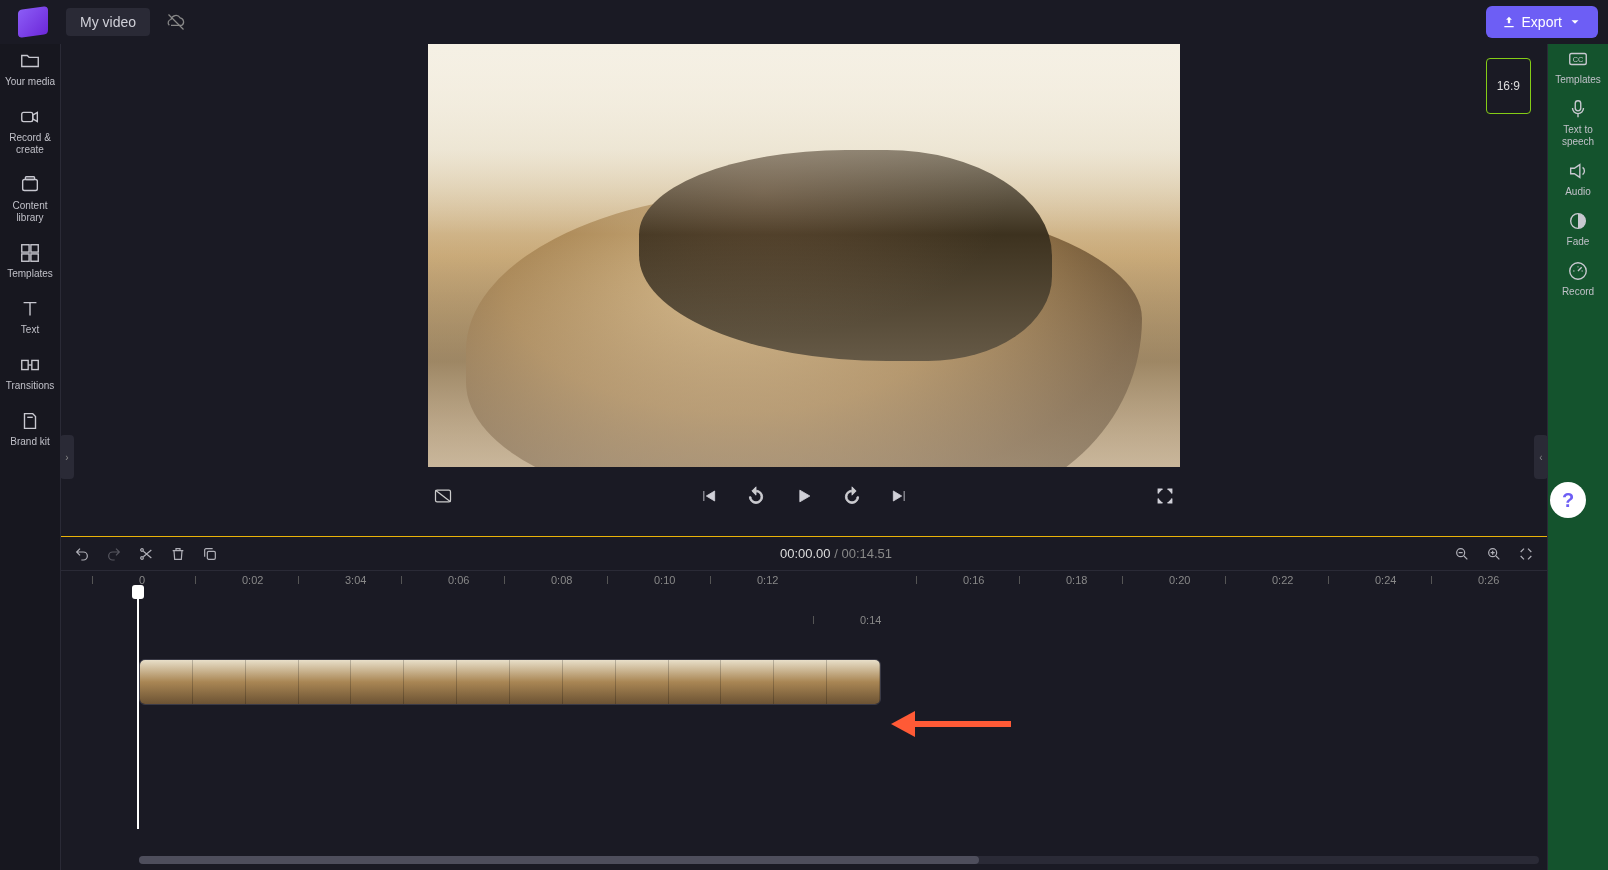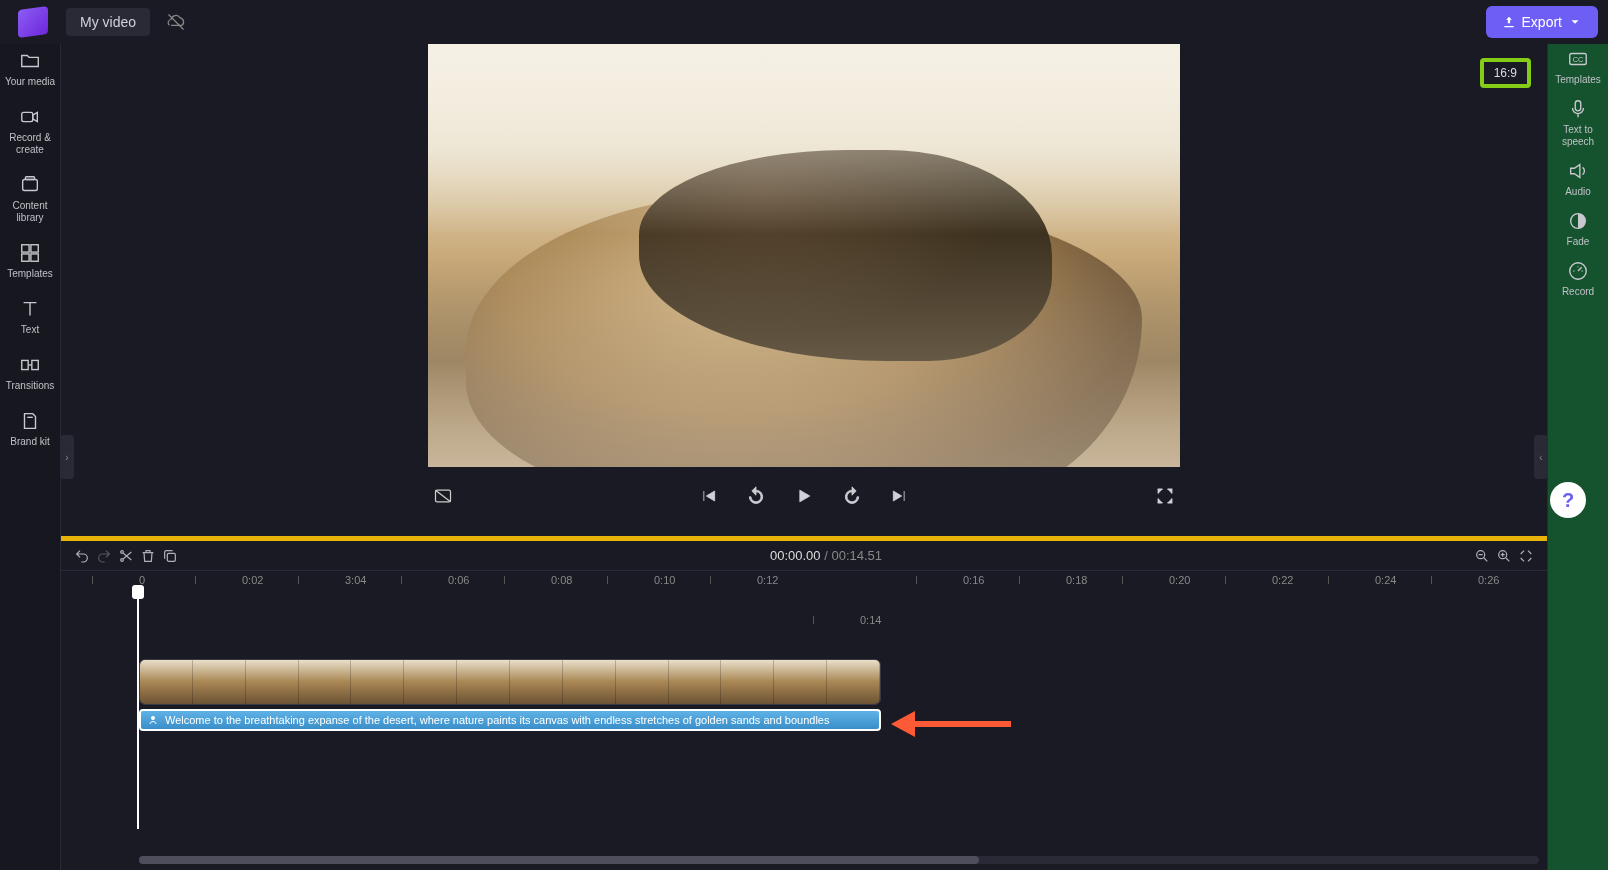--- a/index.html
+++ b/index.html
@@ -10,32 +10,32 @@
 .topbar-spacer { flex:1; }
 .export-btn { background:#6d5ef5; color:#fff; padding:8px 16px; border-radius:6px; font-size:14px; display:flex; align-items:center; gap:6px; cursor:pointer; }
 .export-btn svg { width:14px; height:14px; }
 .main-row { flex:1; display:flex; min-height:0; }
 .left-rail { width:60px; background:#17171f; display:flex; flex-direction:column; align-items:center; padding-top:6px; gap:18px; }
 .rail-item { display:flex; flex-direction:column; align-items:center; gap:4px; color:#c0c0c8; font-size:10px; text-align:center; line-height:1.2; cursor:pointer; width:52px; }
 .rail-item svg, .rail-item .ico { width:22px; height:22px; stroke:#c8c8d0; fill:none; stroke-width:1.5; }
 .right-rail { width:60px; background:#14532d; display:flex; flex-direction:column; align-items:center; padding-top:4px; gap:12px; }
 .center { flex:1; display:flex; flex-direction:column; border-left:1px solid #2a2a36; border-right:1px solid #2a2a36; }
 .preview-zone { flex:1; display:flex; flex-direction:column; align-items:center; justify-content:flex-start; position:relative; padding-top:0; }
-.aspect-chip { position:absolute; top:14px; right:16px; border:4px solid #84cc16; padding:4px 10px; border-radius:4px; font-size:12px; color:#ddd; cursor:pointer; }
+.aspect-chip { position:absolute; top:14px; right:16px; border:1px solid #84cc16; padding:20px 10px; border-radius:4px; font-size:12px; color:#ddd; cursor:pointer; }
 .video-frame { width:752px; height:423px; margin-top:0; background:linear-gradient(180deg,#f5f0e4 0%,#e8dfc9 25%,#c9a977 50%,#8a7048 75%,#c0a986 100%); position:relative; overflow:hidden; }
 .dune { position:absolute; }
 .dune1{width:90%;height:75%;bottom:-10%;left:5%;background:radial-gradient(ellipse at 40% 30%,#d4b787 0%,#a98654 40%,#6c5334 70%,#4a3c26 100%);border-radius:45% 55% 30% 40%/50% 40% 60% 40%;}
 .dune2{width:55%;height:50%;bottom:25%;left:28%;background:radial-gradient(ellipse at 30% 20%,#5a4730 0%,#3d321f 60%);border-radius:50% 40% 30% 60%/40% 50% 40% 50%;}
 .haze{position:absolute;inset:0;background:linear-gradient(180deg,rgba(245,240,228,.9) 0%,rgba(245,240,228,0) 45%,rgba(210,195,175,.5) 100%);}
 .controls { width:752px; height:42px; display:flex; align-items:center; justify-content:center; gap:26px; position:relative; margin-top:8px; }
 .controls .left-ctl { position:absolute; left:4px; }
 .controls .right-ctl { position:absolute; right:4px; }
 .ctl-btn { width:22px; height:22px; color:#d0d0d8; cursor:pointer; display:flex; align-items:center; justify-content:center; }
 .ctl-btn svg { width:20px; height:20px; stroke:#d0d0d8; fill:#d0d0d8; }
-.timeline-bar { height:34px; border-top:5px solid #eab308; display:flex; align-items:center; padding:0 12px; gap:4px; }
+.timeline-bar { height:34px; border-top:1px solid #eab308; display:flex; align-items:center; padding:0 12px; gap:14px; }
 .tb-btn { width:18px; height:18px; color:#aaa; cursor:pointer; display:flex; align-items:center; justify-content:center; }
 .tb-btn svg{width:16px;height:16px;stroke:#b0b0b8;fill:none;stroke-width:1.8;}
 .tb-spacer{flex:1;}
 .timecode{font-size:13px;color:#ddd;font-variant-numeric:tabular-nums;}
 .timecode .dur{color:#888;}
 .timeline-pane{flex:0 0 300px;border-top:1px solid #2a2a36;position:relative;overflow:hidden;}
 .ruler{height:22px;position:relative;font-size:11px;color:#888;}
 .tick{position:absolute;top:3px;}
 .tick:before{content:"";position:absolute;left:-47px;top:2px;width:1px;height:8px;background:#555;}
 .tracks{position:relative;height:236px;}
@@ -263,27 +263,20 @@
             <div class="thumb"></div>
             <div class="thumb"></div>
             <div class="thumb"></div>
             <div class="thumb"></div>
             <div class="thumb"></div>
             <div class="thumb"></div>
             <div class="thumb"></div>
             <div class="thumb"></div>
             <div class="thumb"></div>
         </div>
-        <div class="audio-track">
-          <svg class="wave-ico" viewBox="0 0 24 24">
-              <circle cx="12" cy="8" r="4" fill="#fff"></circle>
-              <path d="M6 20c0-3 3-5 6-5s6 2 6 5" stroke="#fff" fill="none" stroke-width="2"></path>
-            </svg>
-          <span>Welcome to the breathtaking expanse of the desert, where nature paints its canvas with endless stretches of golden sands and boundles</span>
-        </div>
         <div class="arrow">
           <div class="arrow-head"></div>
             <div class="arrow-line"></div>
         </div>
       </div>
       <div class="scroll-h"></div>
     </div>
   </div>
 
   <div class="right-rail">

